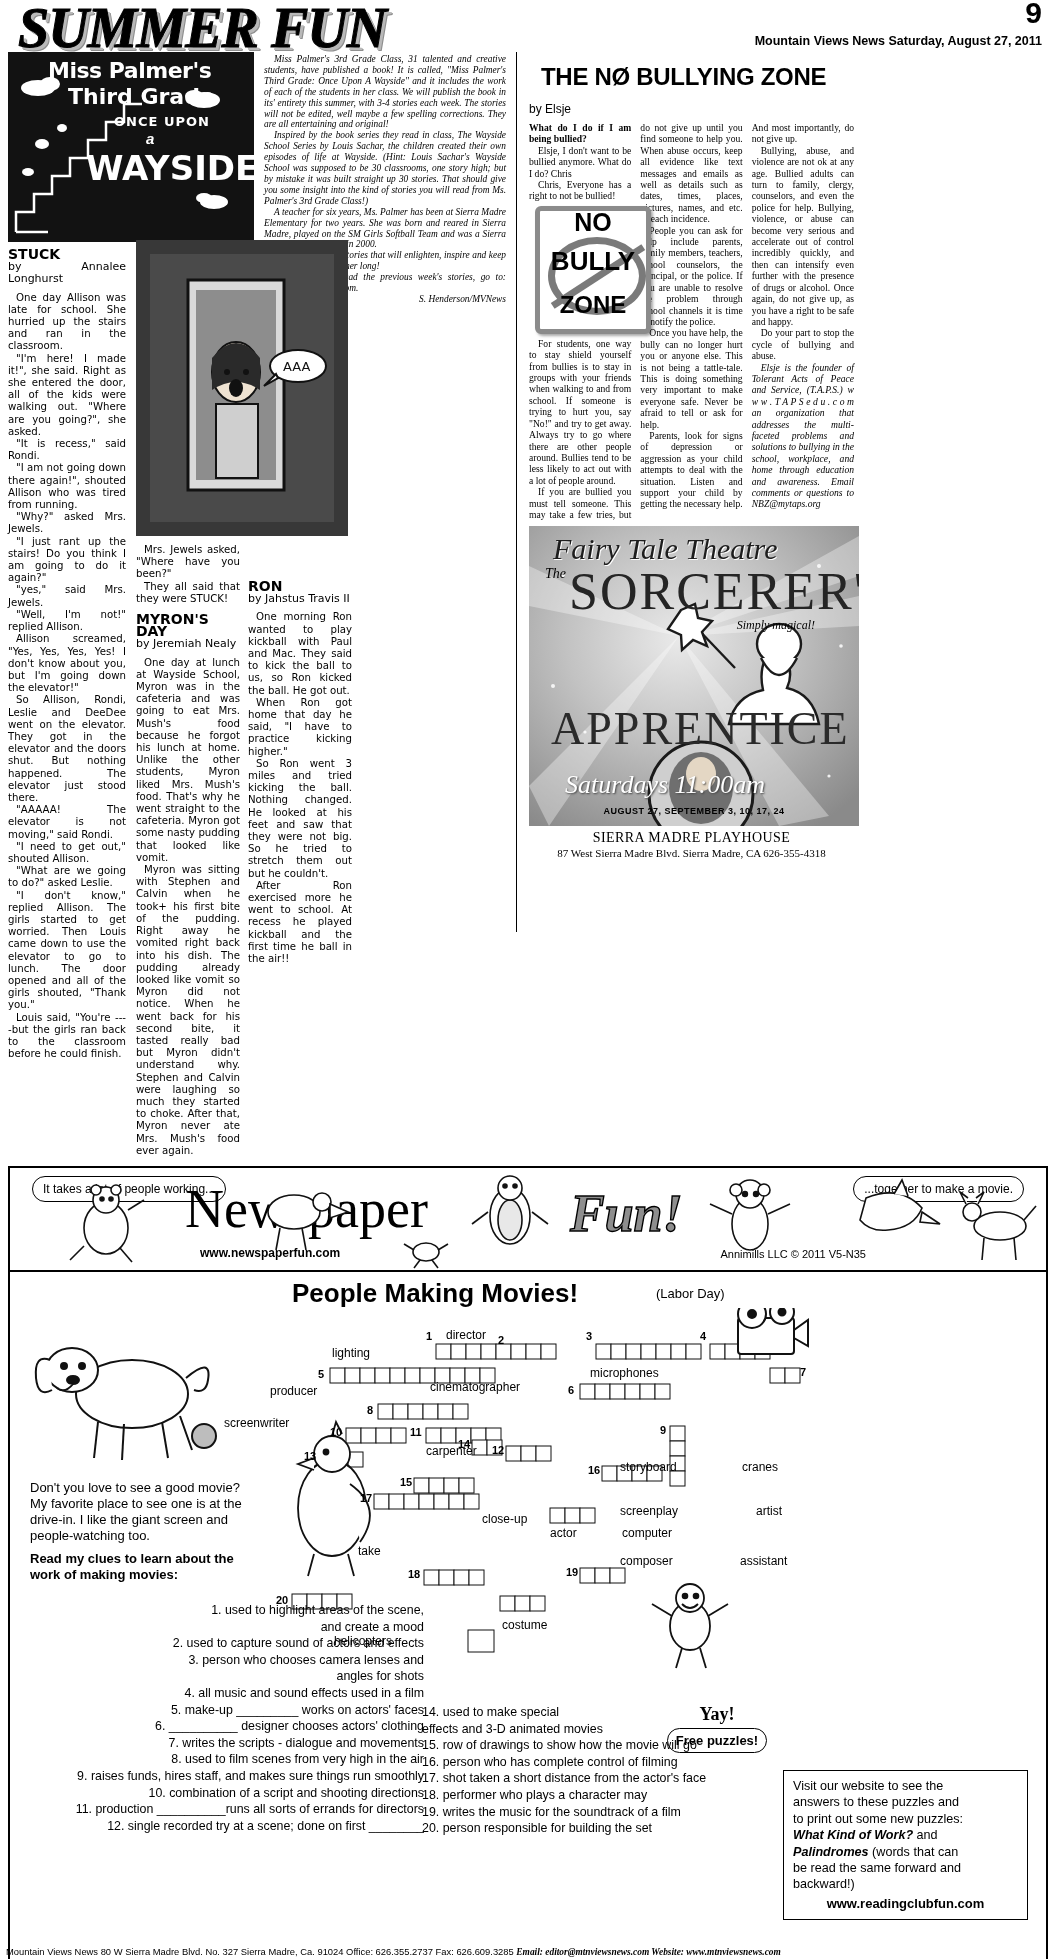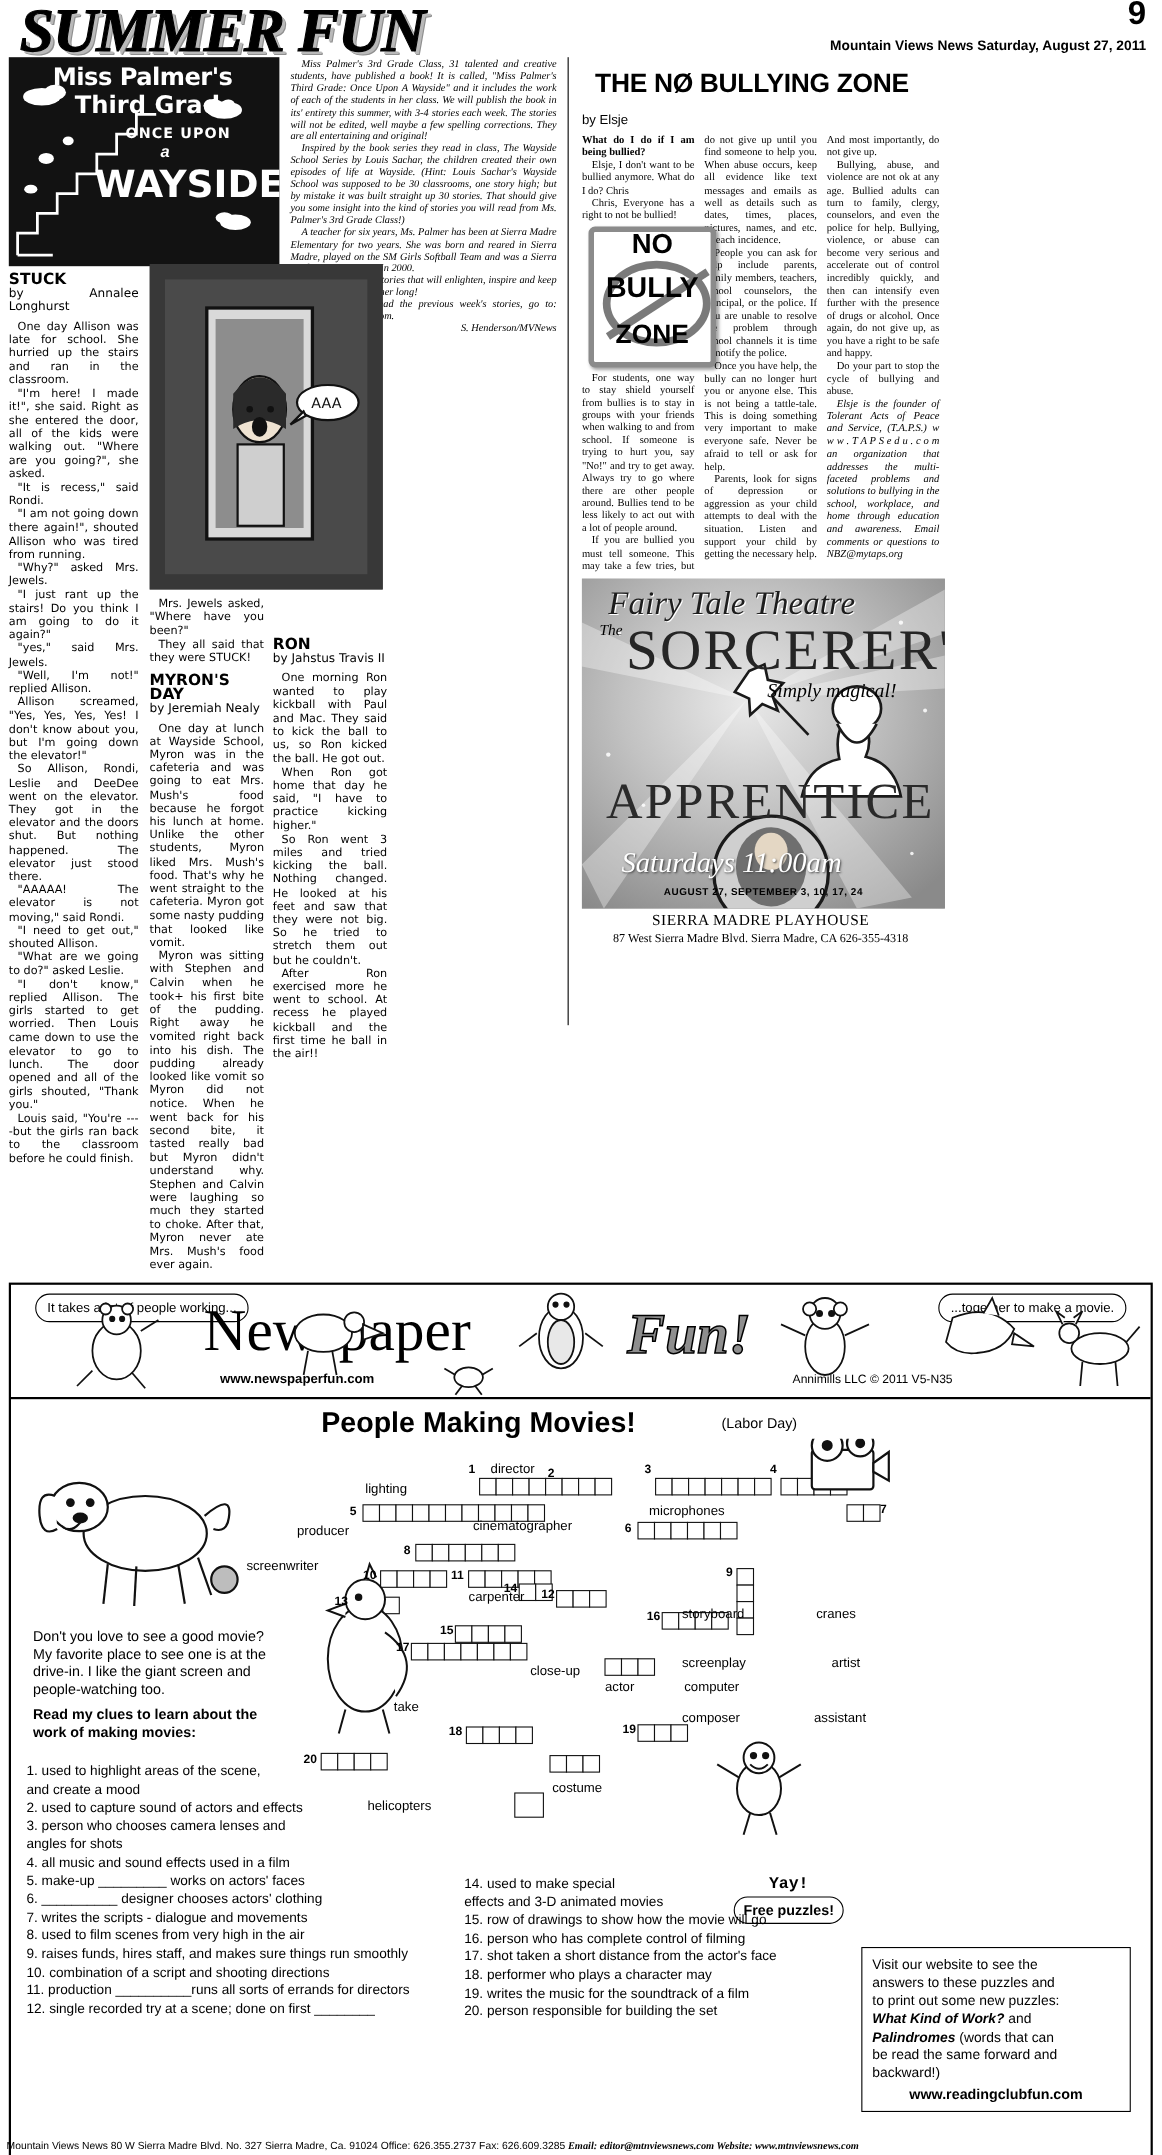--- a/index.html
+++ b/index.html
@@ -104,21 +104,21 @@
 
   
   .poster {
     width:330px; height:300px; margin-top:6px; position:relative; overflow:hidden;
     background:
       radial-gradient(circle at 50% 40%, #dddddd 0%, #bfbfbf 40%, #9a9a9a 75%, #7e7e7e 100%);
   }
   .poster .fairy { position:absolute; left:24px; top:6px; font-family:"Liberation Serif", serif; font-style:italic; font-size:30px; color:#1d1d1d; text-shadow:1px 1px 0 #fff;}
   .poster .the { position:absolute; left:16px; top:40px; font-family:"Liberation Serif", serif; font-style:italic; font-size:14px;}
   .poster .sorc { position:absolute; left:40px; top:36px; font-family:"Liberation Serif", serif; font-size:52px; letter-spacing:2px; color:#252525;}
-  .poster .simply { position:absolute; right:44px; top:92px; font-family:"Liberation Serif", serif; font-style:italic; font-size:18px;}
+  .poster .simply { position:absolute; right:44px; top:92px; font-family:"Liberation Serif", serif; font-style:italic; font-size:12px;}
   .poster .appr { position:absolute; left:22px; top:176px; font-family:"Liberation Serif", serif; font-size:46px; letter-spacing:2px; color:#2a2a2a;}
   .poster .sat { position:absolute; left:36px; bottom:26px; font-family:"Liberation Serif", serif; font-style:italic; font-size:26px; color:#fff; text-shadow:1px 1px 2px #444;}
   .poster .dates { position:absolute; left:0; right:0; bottom:10px; text-align:center; font-size:9px; font-weight:bold; letter-spacing:.5px;}
 
   .playhouse { text-align:center; font-family:"Liberation Serif", serif; font-size:14px; margin-top:4px; letter-spacing:.4px;}
   .playaddr { text-align:center; font-family:"Liberation Serif", serif; font-size:11px; margin-top:1px;}
 
   
   .nf-wrap { position:absolute; left:8px; top:1166px; width:1040px; border:2px solid #000; }
   .nf-banner { position:relative; height:104px; border-bottom:2px solid #000; overflow:hidden; }
@@ -147,31 +147,31 @@
   .p-title {
     position:absolute; left:282px; top:6px; font-family:"Liberation Sans", sans-serif;
     font-weight:bold; font-size:26px;
   }
   .p-labor { position:absolute; left:646px; top:14px; font-size:13px; }
 
   .dog { position:absolute; left:18px; top:46px; width:200px; height:150px; }
   .intro-box { position:absolute; left:20px; top:208px; width:215px; font-size:13px; line-height:16px; font-family:"Liberation Sans", sans-serif;}
   .intro-box b { font-weight:bold; }
 
-  .clue-list { position:absolute; left:14px; top:330px; width:400px; font-size:12.4px; line-height:16.6px; }
+  .clue-list { position:absolute; left:14px; top:330px; width:400px; font-size:12.4px; line-height:16.6px;text-align:right; }
   .clue-list div { white-space:nowrap; }
   .clue-list2 { position:absolute; left:412px; top:432px; width:340px; font-size:12.4px; line-height:16.6px; }
   .clue-list2 div { white-space:nowrap; }
 
   .grid-area { position:absolute; left:240px; top:36px; width:560px; height:380px; }
   .gnum { position:absolute; font-size:11px; font-weight:bold; }
   .glabel { position:absolute; font-size:12px; font-family:"Liberation Sans", sans-serif; }
 
   .yay-box { position:absolute; left:652px; top:432px; width:110px; text-align:center; }
-  .yay { font-size:15px; font-weight:bold; font-family:Liberation Mono, monospace;}
+  .yay { font-size:18px; font-weight:bold; font-family:Liberation Serif, serif;}
   .free-puz {
     display:inline-block; margin-top:3px; padding:4px 8px; border:1.6px solid #000;
     border-radius:13px; font-size:13px; font-weight:bold;
   }
   .answer-box {
     position:absolute; right:18px; top:498px; width:245px; border:1.6px solid #000;
     padding:7px 9px; font-size:12.6px; line-height:16.4px;
   }
   .answer-box i { font-style:italic; font-weight:bold; }
   .answer-url { text-align:center; font-weight:bold; font-size:13px; margin-top:3px;}

